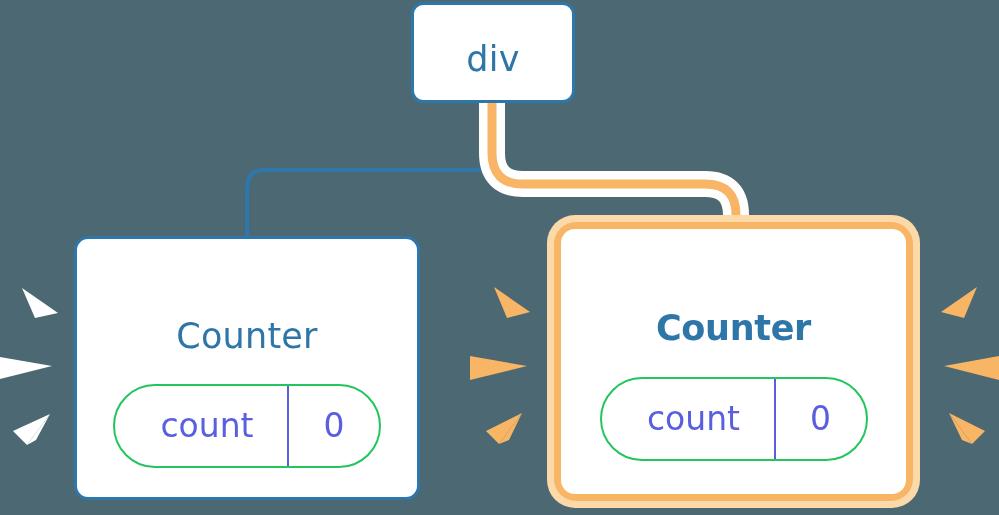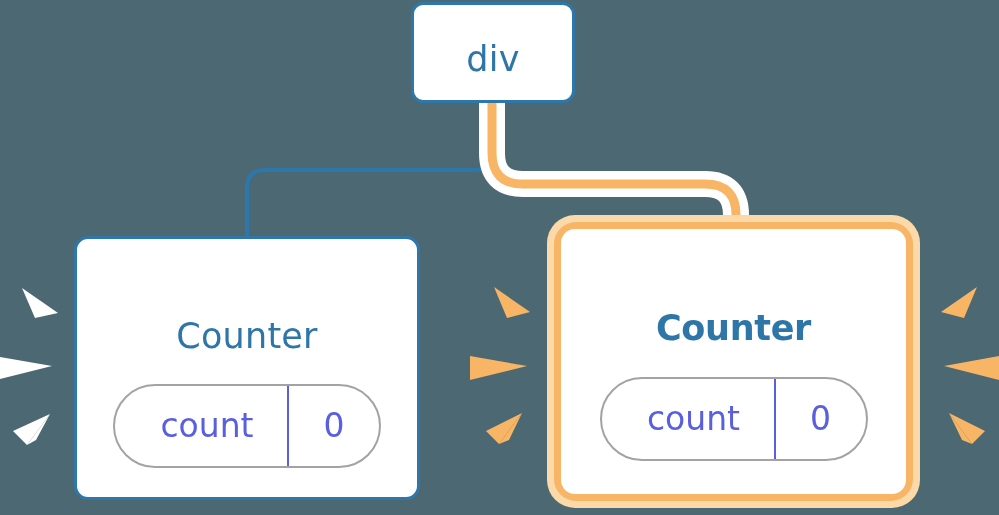--- a/index.html
+++ b/index.html
@@ -108,21 +108,21 @@
   .node-child-highlight .node-title {
     margin-top: 48px;
     font-weight: 700;
     letter-spacing: -0.3px;
   }
 
   
   .state-pill {
     display: flex;
     align-items: stretch;
-    border: 2px solid #a3a3a3;
+    border: 2px solid #22c55e;
     border-radius: 999px;
     overflow: hidden;
     height: 84px;
     box-sizing: border-box;
   }
   .node-child .state-pill { margin-top: 30px; width: 268px; }
   .node-child-highlight .state-pill { margin-top: 31px; width: 268px; }
 
   .pill-key,
   .pill-val {

